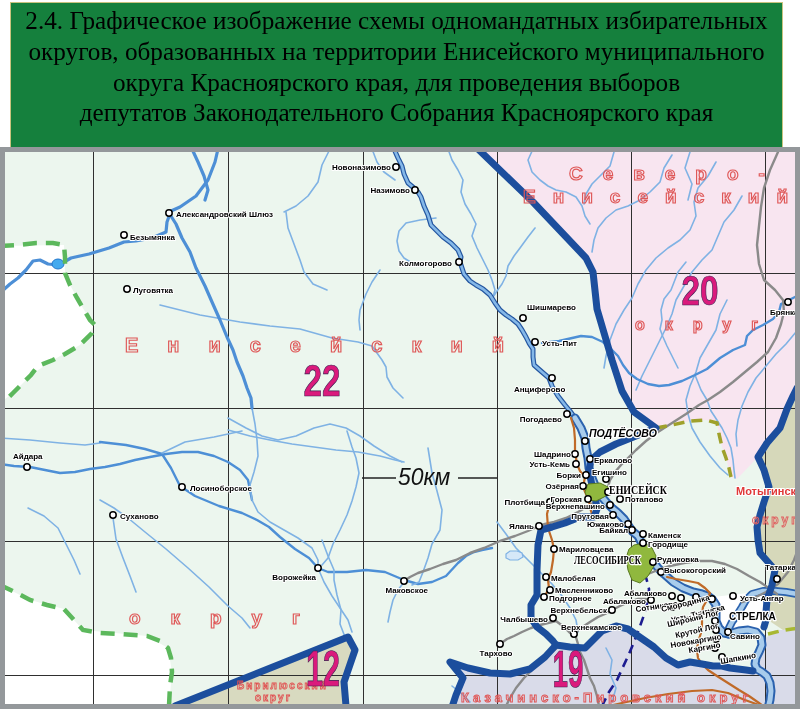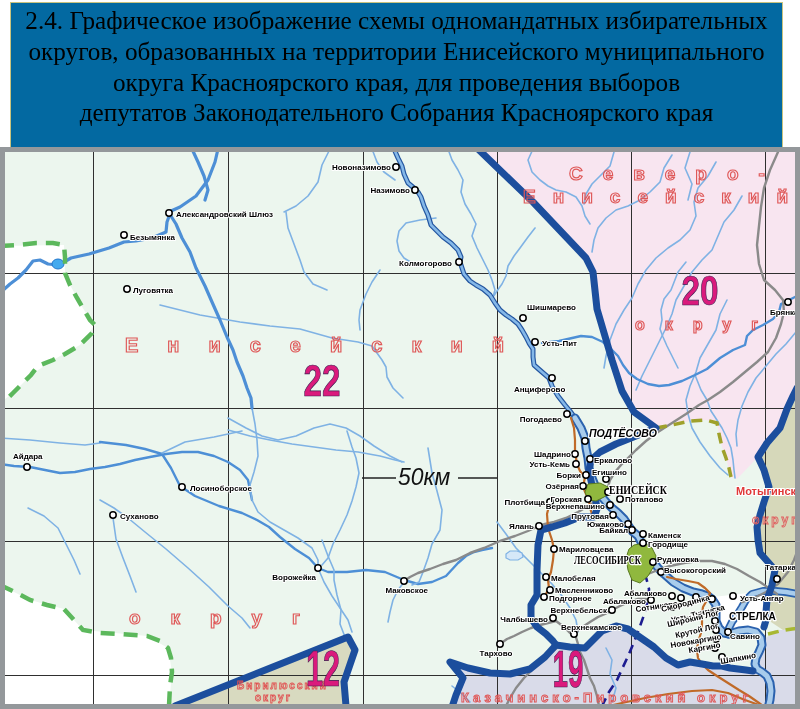--- a/index.html
+++ b/index.html
@@ -1,16 +1,16 @@
 <!DOCTYPE html>
 <html><head>
 <meta charset="utf-8">
 <style>
 html,body{margin:0;padding:0;background:#ffffff;width:800px;height:709px;overflow:hidden;}
-#title{position:absolute;left:10px;top:2px;width:773px;height:161px;border:1px solid #c9c37e;background:#0369a1;
+#title{position:absolute;left:10px;top:2px;width:773px;height:161px;border:1px solid #c9c37e;background:#15803d;
  font-family:"Liberation Serif",serif;font-size:25.2px;color:#000;text-align:center;line-height:30.8px;padding-top:3px;box-sizing:border-box;}
 #map{position:absolute;left:0;top:147px;}
 </style>
 </head>
 <body>
 
 <div id="title">2.4.&nbsp;Графическое изображение схемы одномандатных избирательных<br>округов, образованных на территории Енисейского муниципального<br>округа Красноярского края, для проведения выборов<br>депутатов Законодательного Собрания Красноярского края</div>
 
 <svg id="map" width="800" height="562" viewBox="0 147 800 562">
 

